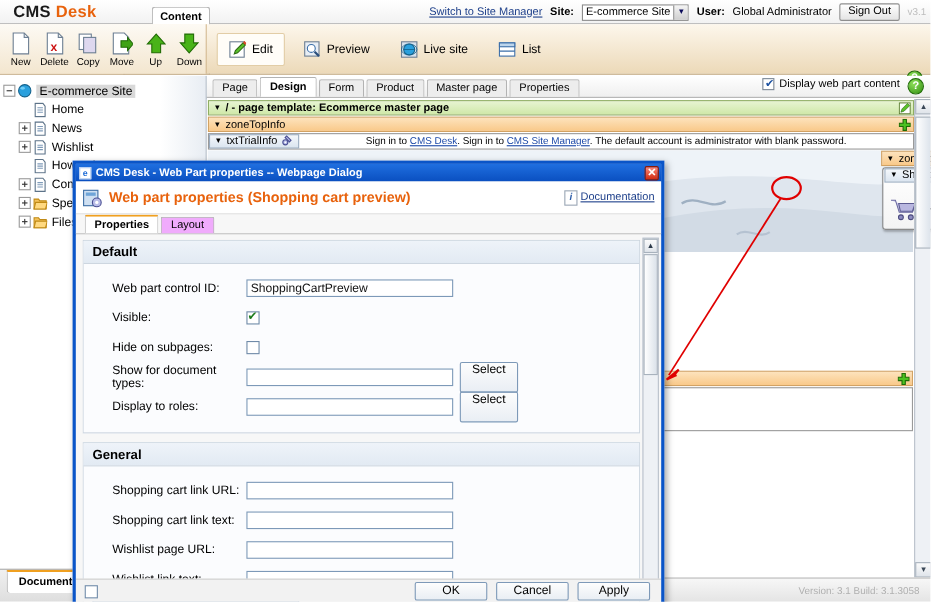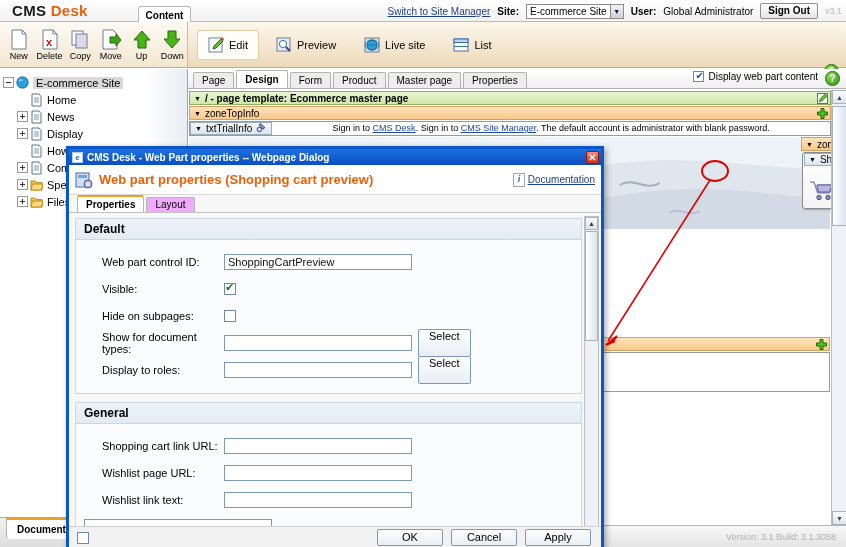--- a/index.html
+++ b/index.html
@@ -35,21 +35,21 @@
     display:inline-flex; align-items:center; border:1px solid #8c8c8c; background:#fff;
     height:15px; padding:0 0 0 3px; font-size:10px;
   }
   .sitesel .arrowbox{
     width:13px; height:13px; margin-left:3px; background:linear-gradient(#f4f4f4,#cfcfcf);
     border-left:1px solid #8c8c8c; display:flex; align-items:center; justify-content:center;
     font-size:7px; color:#0a0a5a;
   }
   .signout{
     border:1px solid #8e8e8e; background:linear-gradient(#ffffff,#e4e4e4);
-    height:16px; padding:0 7px; font-size:10px; font-weight:bold; line-height:14px; border-radius:2px;
+    height:16px; padding:0 7px; font-size:10px; font-weight:normal; line-height:14px; border-radius:2px;
   }
   .ver{ color:#bdbdbd; font-size:9px; }
 
   
   #toolbar{
     position:absolute; left:0; top:22px; width:846px; height:46px;
     background:linear-gradient(#fdf7ec,#ecd9b8); border-bottom:1px solid #c4ab84;
   }
   #tb-left{ position:absolute; left:0; top:0; width:188px; height:45px; background:linear-gradient(#fdfaf4,#f3e6cf);
             border-right:1px solid #d4bb95; display:flex; align-items:center; padding-left:4px; gap:1px;}
@@ -398,21 +398,21 @@
   <div class="tnode indent1">
     <span class="tog box plus"></span>
     <span class="ticon">
       <svg width="13" height="14" viewBox="0 0 13 14">
           <polygon points="2,1 9,1 11,3.5 11,13 2,13" fill="#fff" stroke="#5d7389"></polygon>
           <line x1="4" y1="5" x2="9" y2="5" stroke="#7e9ab8"></line>
           <line x1="4" y1="7" x2="9" y2="7" stroke="#7e9ab8"></line>
           <line x1="4" y1="9" x2="9" y2="9" stroke="#7e9ab8"></line>
         </svg>
     </span>
-    <span class="tlabel">Display</span>
+    <span class="tlabel">Wishlist</span>
   </div>
 
   <div class="tnode indent1">
     <span class="tog dots"></span>
     <span class="ticon">
       <svg width="13" height="14" viewBox="0 0 13 14">
           <polygon points="2,1 9,1 11,3.5 11,13 2,13" fill="#fff" stroke="#5d7389"></polygon>
           <line x1="4" y1="5" x2="9" y2="5" stroke="#7e9ab8"></line>
           <line x1="4" y1="7" x2="9" y2="7" stroke="#7e9ab8"></line>
           <line x1="4" y1="9" x2="9" y2="9" stroke="#7e9ab8"></line>
@@ -658,20 +658,24 @@
 
       <div class="sect">
         <div class="sect-hd">General</div>
         <div class="sect-bd">
 
           <div class="frow">
             <span class="flabel">Shopping cart link URL:</span>
             <span class="finput"></span>
           </div>
 
+          <div class="frow">
+            <span class="flabel">Shopping cart link text:</span>
+            <span class="finput"></span>
+          </div>
 
           <div class="frow">
             <span class="flabel">Wishlist page URL:</span>
             <span class="finput"></span>
           </div>
 
           <div class="frow">
             <span class="flabel">Wishlist link text:</span>
             <span class="finput"></span>
           </div>

